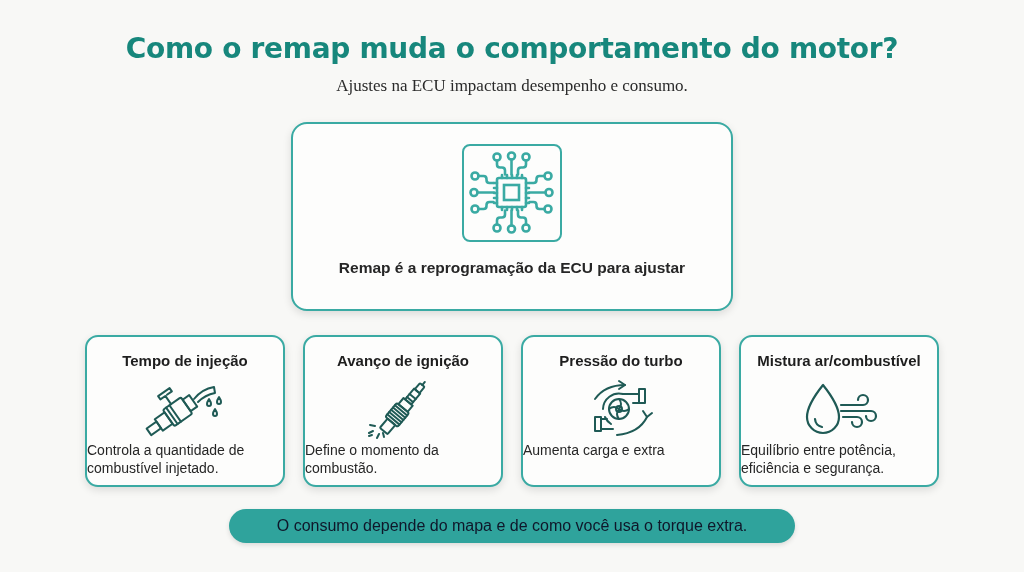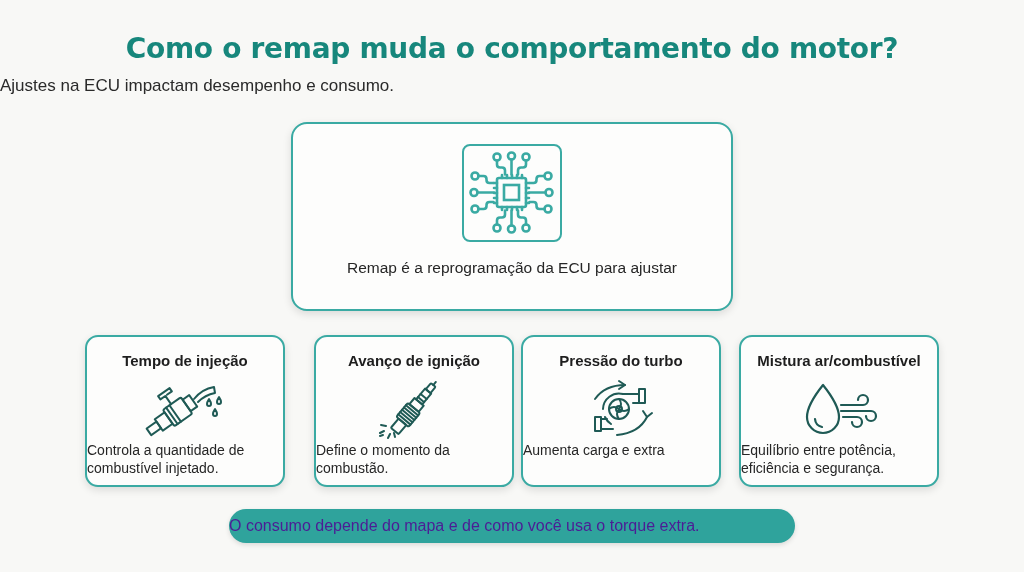--- a/index.html
+++ b/index.html
@@ -5,28 +5,29 @@
   * { box-sizing: border-box; margin: 0; padding: 0; }
   html, body { width: 1024px; height: 572px; background: #f8f8f6; overflow: hidden; }
   body { position: relative; font-family: "Liberation Sans", sans-serif; color: #222; }
 
   .title {
     position: absolute; left: 0; top: 32px; width: 1024px; text-align: center;
     font-family: "DejaVu Sans", sans-serif; font-weight: bold; font-size: 28px;
     color: #17877c; letter-spacing: -0.3px;
   }
   .subtitle {
-    position: absolute; left: 0; top: 76px; width: 1024px; 
-    font-family: Liberation Sans, sans-serif; font-size: 17px; color: #2a2a2a;
+    position: absolute; left: 0; top: 76px; width: 1024px; text-align: center;
+    font-family: Liberation Serif, serif; font-size: 17px; color: #2a2a2a;
   }
 
   .main-card {
     position: absolute; left: 291px; top: 122px; width: 442px; height: 189px;
     border: 2.5px solid #3aaaa3; border-radius: 16px; background: #fdfdfc;
     box-shadow: 0 3px 8px rgba(0,0,0,0.12);
+    font-weight: bold;
   }
   .chip-box {
     position: absolute; left: 169px; top: 20px; width: 100px; height: 98px;
     border: 2.5px solid #3aaaa3; border-radius: 8px;
   }
   .chip-box svg { position: absolute; left: 0; top: 0; }
   .main-text {
     position: absolute; left: 0; top: 134px; width: 100%; text-align: center;
     font-size: 15.5px; line-height: 20px; color: #262626;
   }
@@ -42,22 +43,22 @@
     font-weight: bold; font-size: 15px; color: #1e1e1e;
   }
   .card-icon { position: absolute; left: 50%; top: 40px; transform: translateX(-50%); }
   .card-text {
     position: absolute; left: 0; top: 104px; width: 100%; text-align: left;
     font-size: 14px; line-height: 18px; color: #262626;
   }
 
   .footer-pill {
     position: absolute; left: 229px; top: 509px; width: 566px; height: 34px;
-    background: #2fa39c; border-radius: 17px; color: #4c1d95;
-    font-size: 16px; line-height: 34px; text-align: left;
+    background: #2fa39c; border-radius: 17px; color: #0f172a;
+    font-size: 16px; line-height: 34px; text-align: center;
     box-shadow: 0 2px 5px rgba(0,0,0,0.12);
   }
 </style>
 </head>
 <body>
 
 <div class="title">Como o remap muda o comportamento do motor?</div>
 <div class="subtitle">Ajustes na ECU impactam desempenho e consumo.</div>
 
 <div class="main-card">
@@ -123,21 +124,21 @@
       <path d="M80 20 q-2 3 -2 5 a2 2 0 0 0 4 0 q0 -2 -2 -5z"></path>
       <path d="M76 32 q-2 3 -2 5 a2 2 0 0 0 4 0 q0 -2 -2 -5z"></path>
     </svg>
   </div>
   <div class="card-text">
     <div>Controla a quantidade de</div>
     <div>combustível injetado.</div>
   </div>
 </div>
 
-<div class="card" style="left:314px;text-decoration:underline;">
+<div class="card" style="left:303px;text-decoration:underline;">
   <div class="card-title">Avanço de ignição</div>
   <div class="card-icon">
     <svg width="80" height="62" viewBox="0 0 80 62" fill="none" stroke="#1f5a55" stroke-width="2" stroke-linejoin="round" stroke-linecap="round">
       <g transform="rotate(-50 40 31)">
         <rect x="10" y="26" width="12" height="10" rx="1"></rect>
         <rect x="22" y="23" width="18" height="16" rx="2"></rect>
         <path d="M25 23v16 M28 23v16 M31 23v16 M34 23v16 M37 23v16"></path>
         <rect x="40" y="25" width="8" height="12"></rect>
         <rect x="48" y="27" width="14" height="8"></rect>
         <path d="M51 27v8 M55 27v8"></path>

